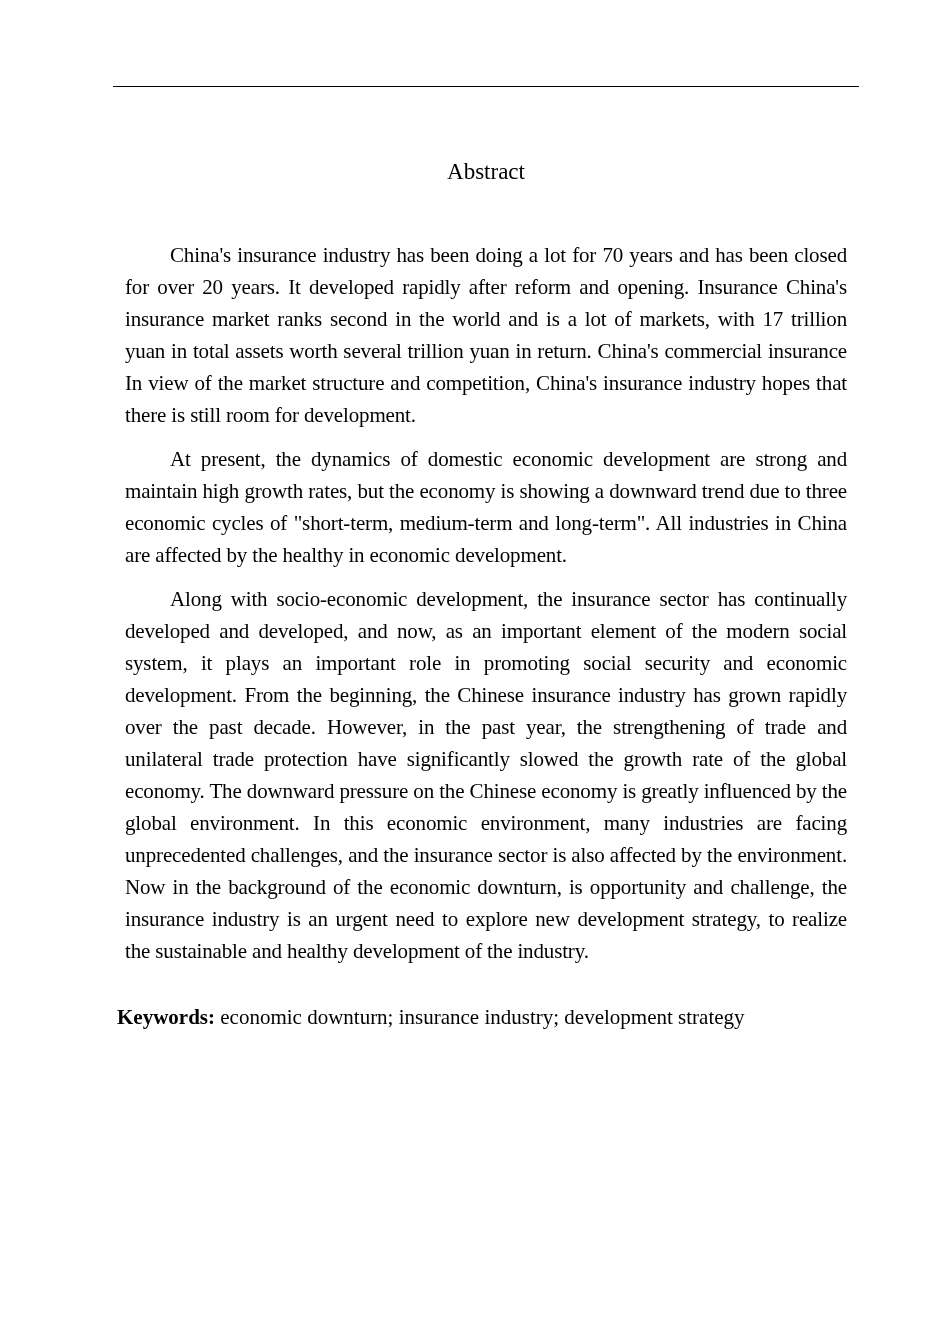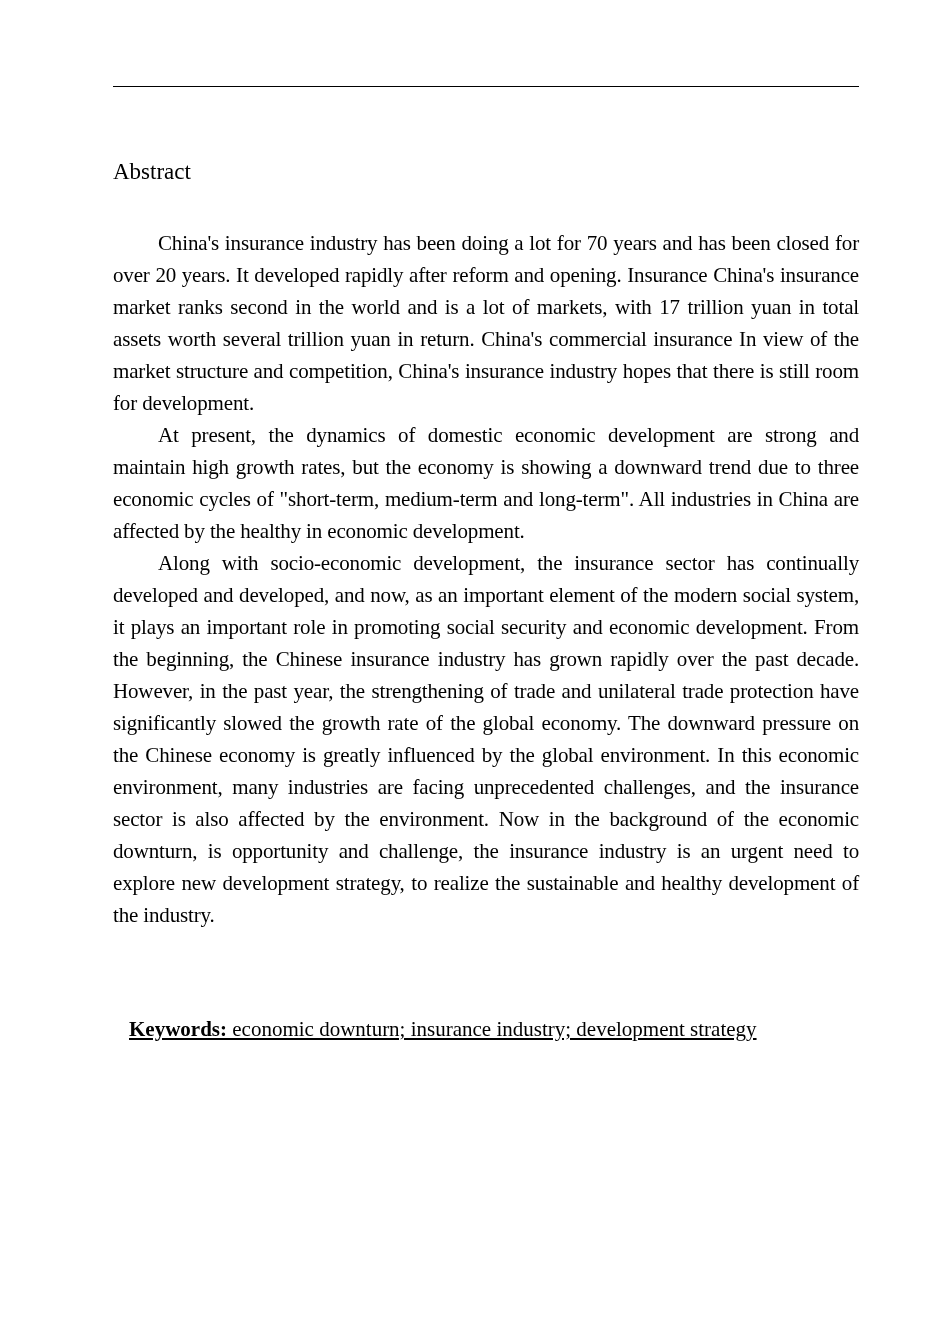--- a/index.html
+++ b/index.html
@@ -21,48 +21,48 @@
       top: 86px;
       width: 746px;
       height: 0;
       border-top: 1.5px solid #000000;
     }
     .title {
       position: absolute;
       left: 113px;
       top: 156px;
       width: 746px;
+      text-align: center;
       font-size: 23px;
       line-height: 32px;
       margin: 0;
       font-weight: normal;
     }
     .body-text {
       position: absolute;
       left: 113px;
       top: 227px;
       width: 746px;
     }
     .para {
-      margin: 0;
+      margin: 12px;
       font-size: 21px;
       line-height: 32px;
       text-align: justify;
       text-indent: 45px;
       letter-spacing: -0.15px;
     }
     .keywords {
       position: absolute;
       left: 113px;
       top: 997px;
       width: 746px;
       font-size: 21px;
       line-height: 32px;
-      margin: 16px;
-      text-decoration: underline;
+      margin: 4px;
     }
     .keywords-label {
       font-weight: bold;
     }
   </style>
 </head>
 <body>
 
 <div class="header-rule"></div>
 

